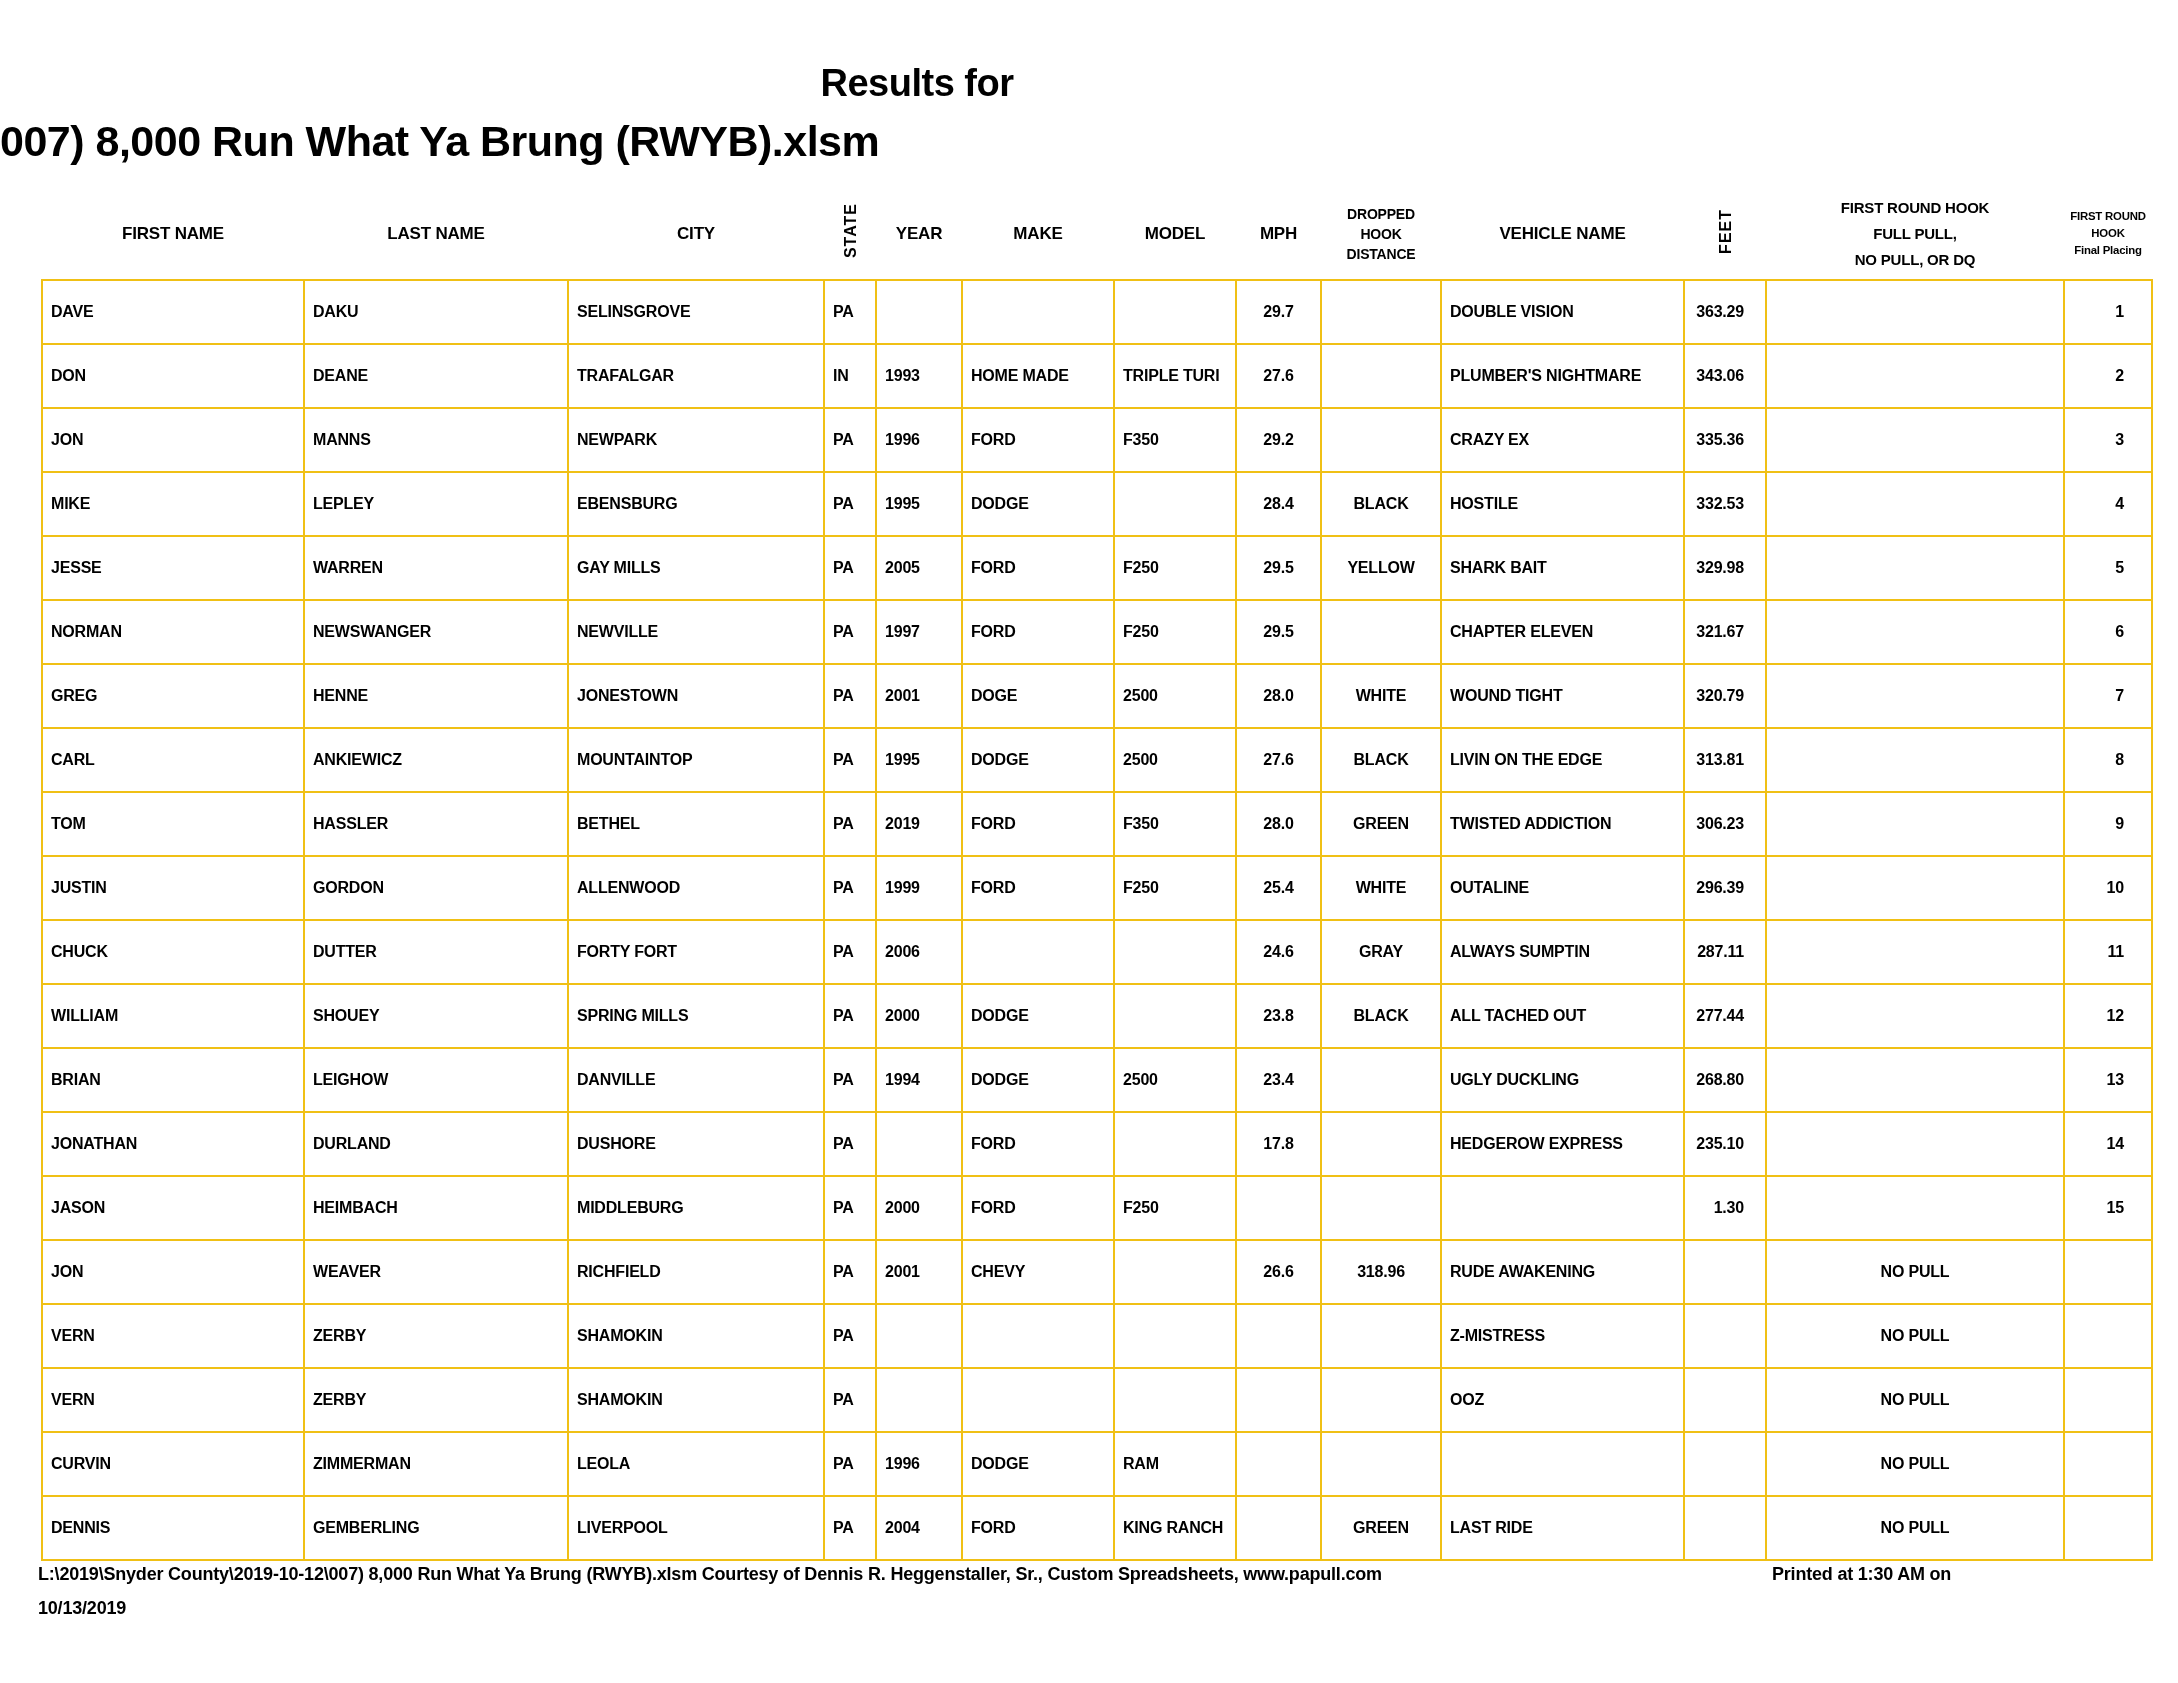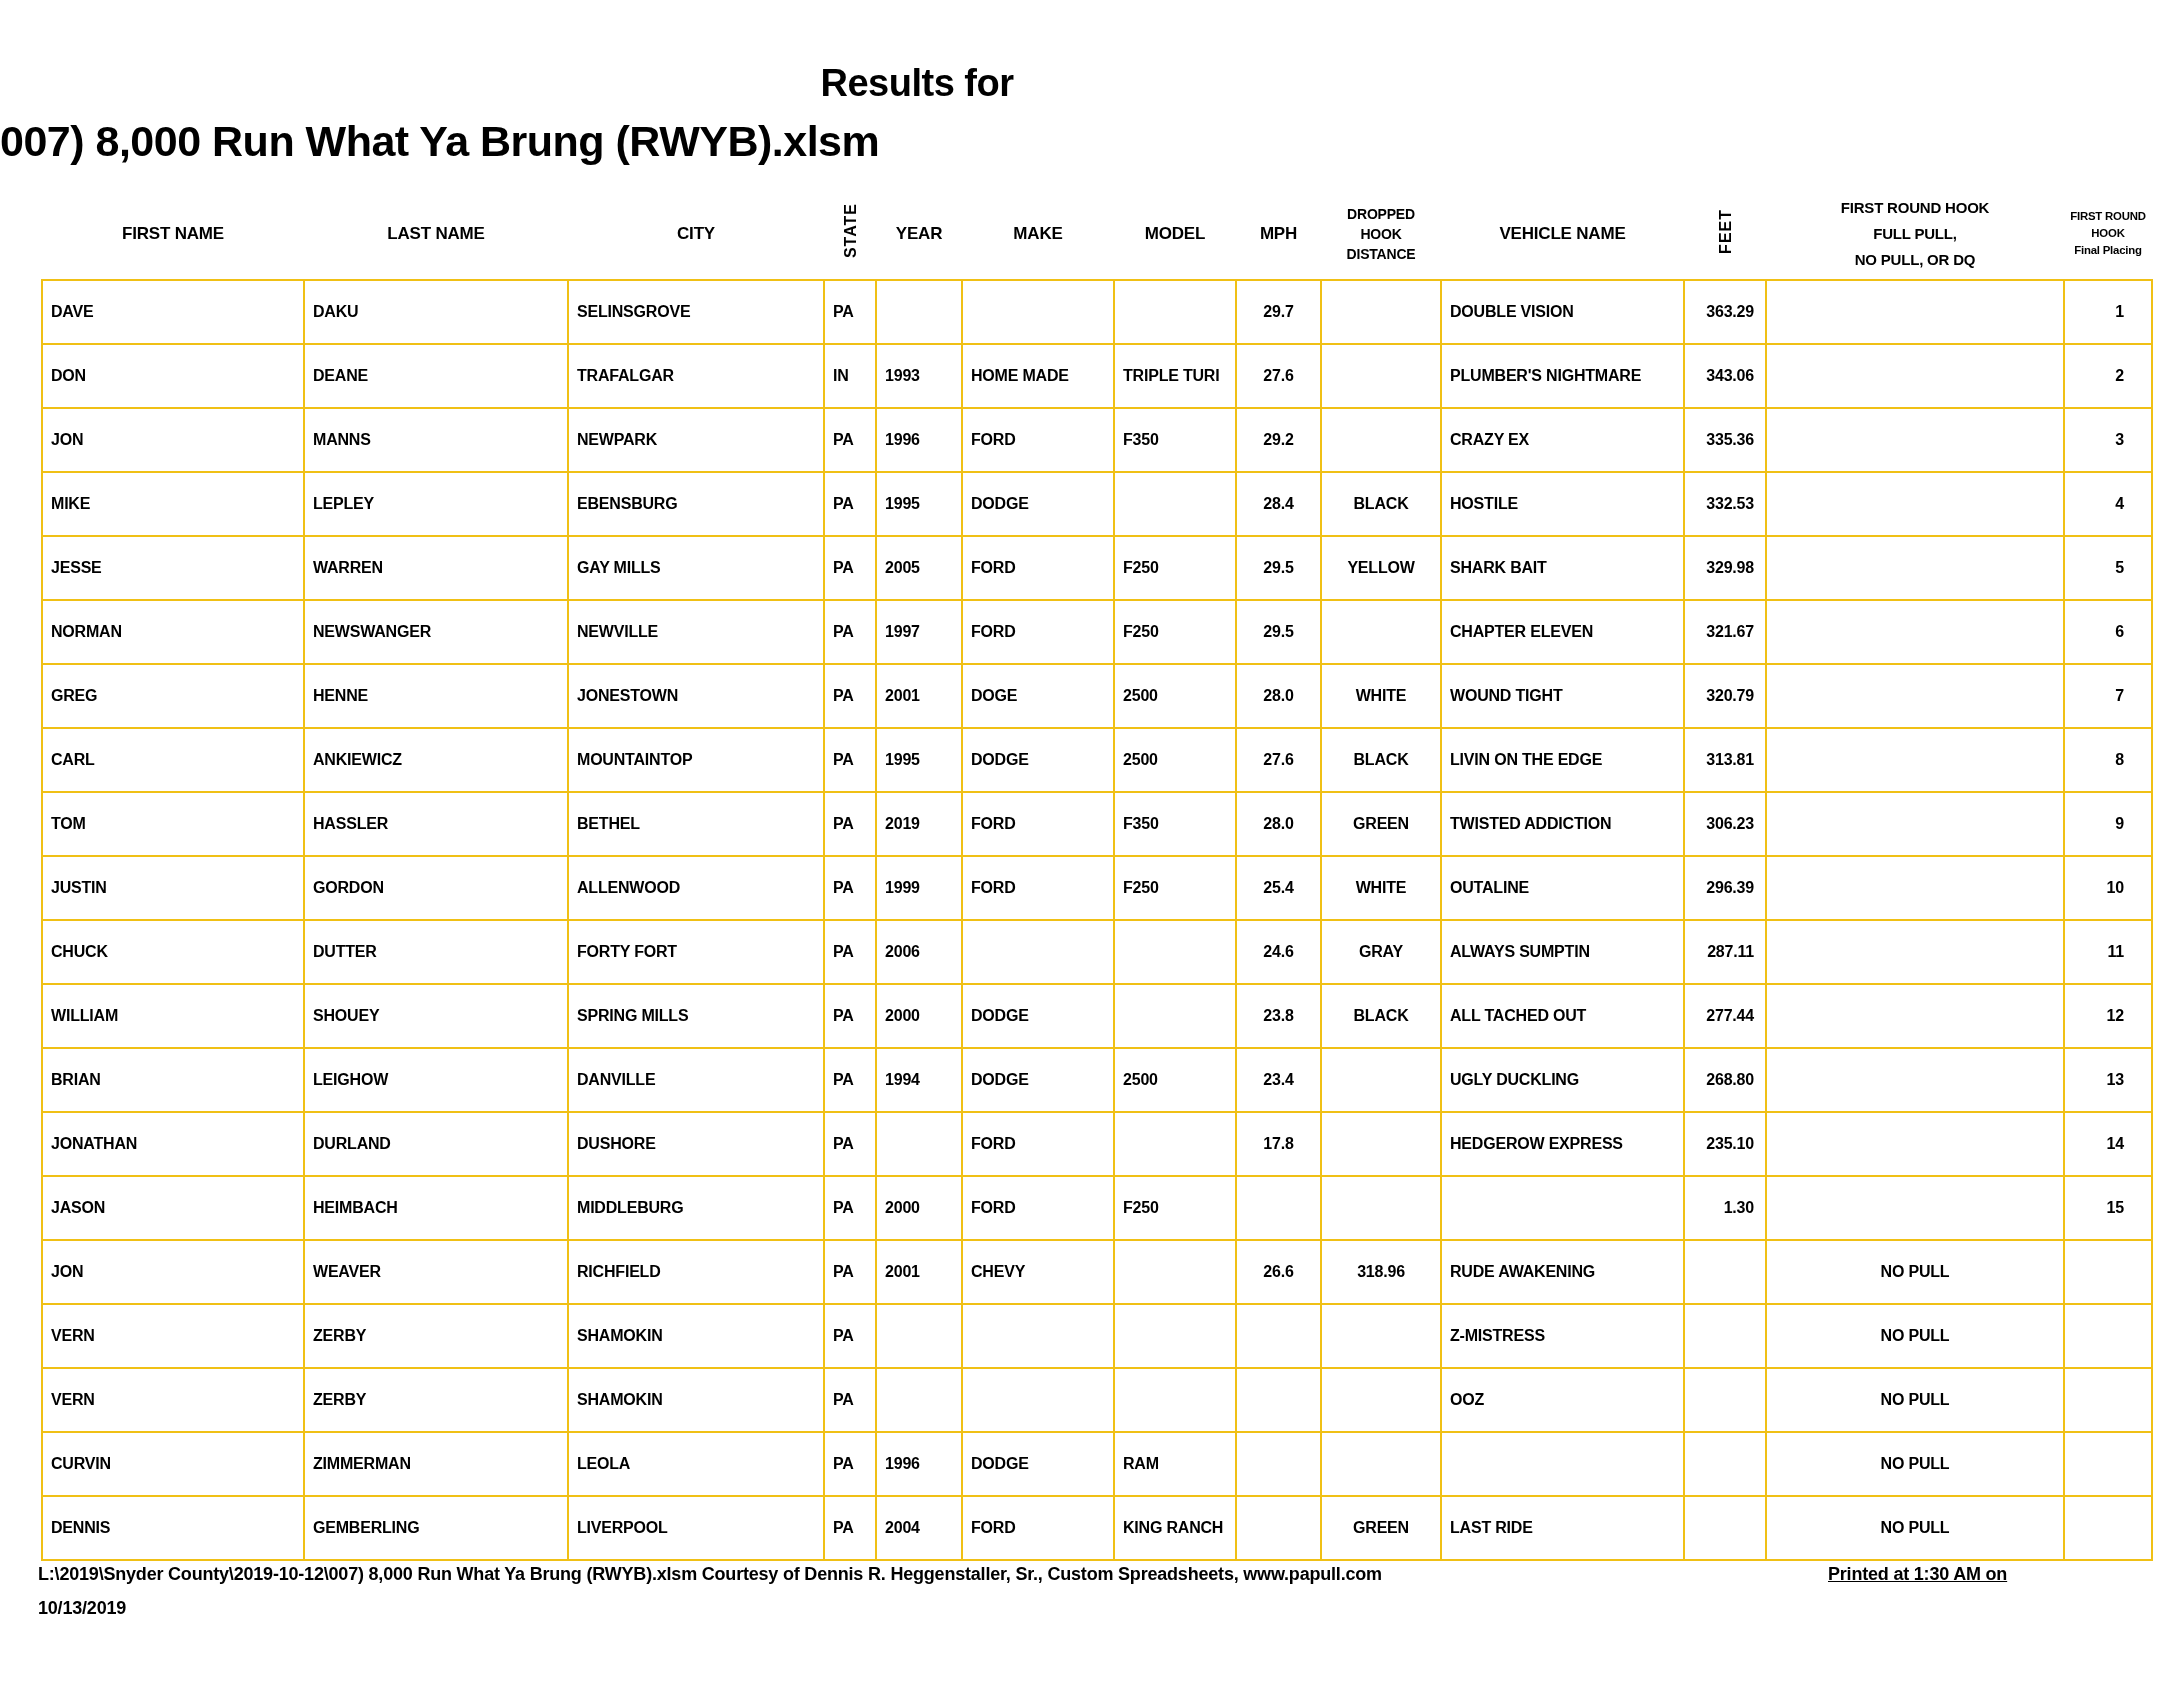--- a/index.html
+++ b/index.html
@@ -36,24 +36,24 @@
   }
   tbody tr{ height:64px; }
   tbody td{
     border:2px solid var(--grid);
     font-size:16px; letter-spacing:-0.2px;
     padding:0 8px; white-space:nowrap; overflow:hidden;
     background:#fff;
   }
   td.c-left{ text-align:left; }
   td.c-center{ text-align:center; }
-  td.c-right{ text-align:right; padding-right:11px; }
+  td.c-right{ text-align:right; padding-right:21px; }
   td.pr-wide{ padding-right:27px; }
   .f1{ position:absolute; left:38px; top:1564px; font-size:18px; letter-spacing:-0.2px; }
-  .fprint{ position:absolute; left:1828px; top:1564px; font-size:18px; letter-spacing:-0.2px;text-decoration:underline; }
+  .fprint{ position:absolute; left:1772px; top:1564px; font-size:18px; letter-spacing:-0.2px; }
   .f2{ position:absolute; left:38px; top:1598px; font-size:18px; letter-spacing:-0.2px; }
 </style>
 </head>
 <body>
 
 <div class="title1">Results for</div>
 <div class="title2">007) 8,000 Run What Ya Brung (RWYB).xlsm</div>
 
 <table class="results">
   <colgroup>

